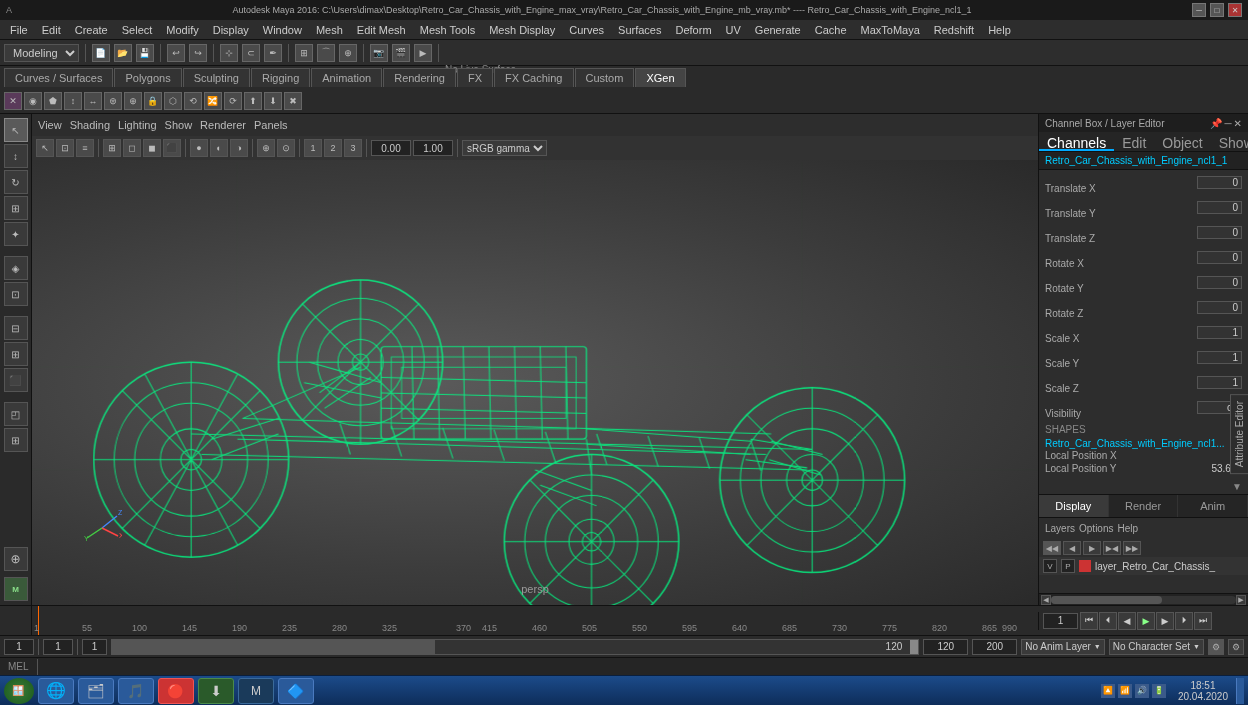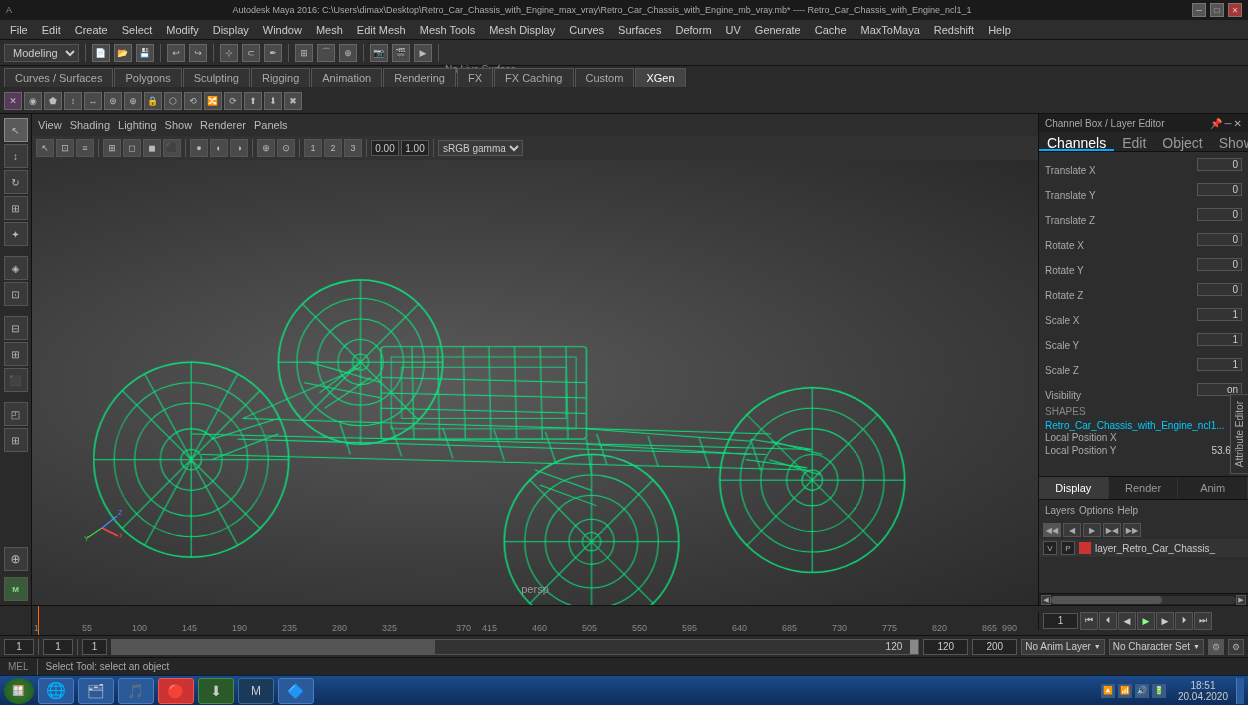--- a/index.html
+++ b/index.html
@@ -52,21 +52,21 @@
     #viewport-header {
       position: absolute; top: 0; left: 0; right: 0; height: 22px; background: rgba(40,40,40,0.85); display: flex; align-items: center; padding: 0 6px; gap: 8px; z-index: 10;
     }
     #viewport-header span { font-size: 11px; color: #bbb; cursor: pointer; }
 
     
     #viewport-toolbar {
       position: absolute; top: 22px; left: 0; right: 0; height: 24px; background: rgba(40,40,40,0.7); display: flex; align-items: center; padding: 0 4px; gap: 2px; z-index: 10;
     }
     .vt-icon { width: 18px; height: 18px; background: #4a4a4a; border: 1px solid #555; display: flex; align-items: center; justify-content: center; font-size: 9px; cursor: pointer; color: #bbb; }
-    .vt-input { width: 28px; height: 16px; background: #222; border: 1px solid #555; color: #ccc; font-size: 10px; text-align: center; }
+    .vt-input { width: 40px; height: 16px; background: #222; border: 1px solid #555; color: #ccc; font-size: 10px; text-align: center; }
     .vt-sep { width: 1px; height: 18px; background: #555; margin: 0 2px; }
     .vt-select { background: #3a3a3a; border: 1px solid #555; color: #ccc; font-size: 10px; height: 16px; }
 
     
     #viewport-scene {
       position: absolute; top: 46px; left: 0; right: 0; bottom: 0;
       background: radial-gradient(ellipse at 40% 50%, #5a5a5a 0%, #3c3c3c 60%, #2a2a2a 100%);
       overflow: hidden;
     }
     #viewport-label {
@@ -476,20 +476,21 @@
     </div>
 
     <div id="channel-tabs">
       <div class="ch-tab active">Channels</div>
       <div class="ch-tab">Edit</div>
       <div class="ch-tab">Object</div>
       <div class="ch-tab">Show</div>
       <div style="margin-left:auto;padding:2px 4px;cursor:pointer;font-size:10px;">▲</div>
     </div>
 
+    <div id="object-name">Retro_Car_Chassis_with_Engine_ncl1_1</div>
 
     <div>
       <div class="attr-row">
         <span class="attr-name">Translate X</span>
         <input class="attr-val" type="text" value="0" style="">
       </div>
       <div class="attr-row">
         <span class="attr-name">Translate Y</span>
         <input class="attr-val" type="text" value="0" style="">
       </div>
@@ -650,21 +651,20 @@
     <span>No Character Set</span>
     <span style="font-size:7px;margin-left:3px;">▼</span>
   </div>
   <div class="bb-btn" style="width:16px;height:16px;background:#555;">⚙</div>
   <div class="bb-btn">⚙</div>
 </div>
 
 <div id="statusbar">
   <span class="mel-label">MEL</span>
   <div class="divider-h"></div>
-  <span class="status-text">Select Tool: select an object</span>
 </div>
 
 <div id="taskbar">
   <div class="tb-start">🪟</div>
 
   <div class="tb-app">🌐</div>
   <div class="tb-app" style="font-size:14px;">🗂</div>
   <div class="tb-app" style="font-size:14px;">🎵</div>
   <div class="tb-app" style="background:#cc3333; border-color:#ee5555; font-size:14px;">🔴</div>
   <div class="tb-app" style="background:#2a5a2a; border-color:#4a8a4a; font-size:14px;">⬇</div>

